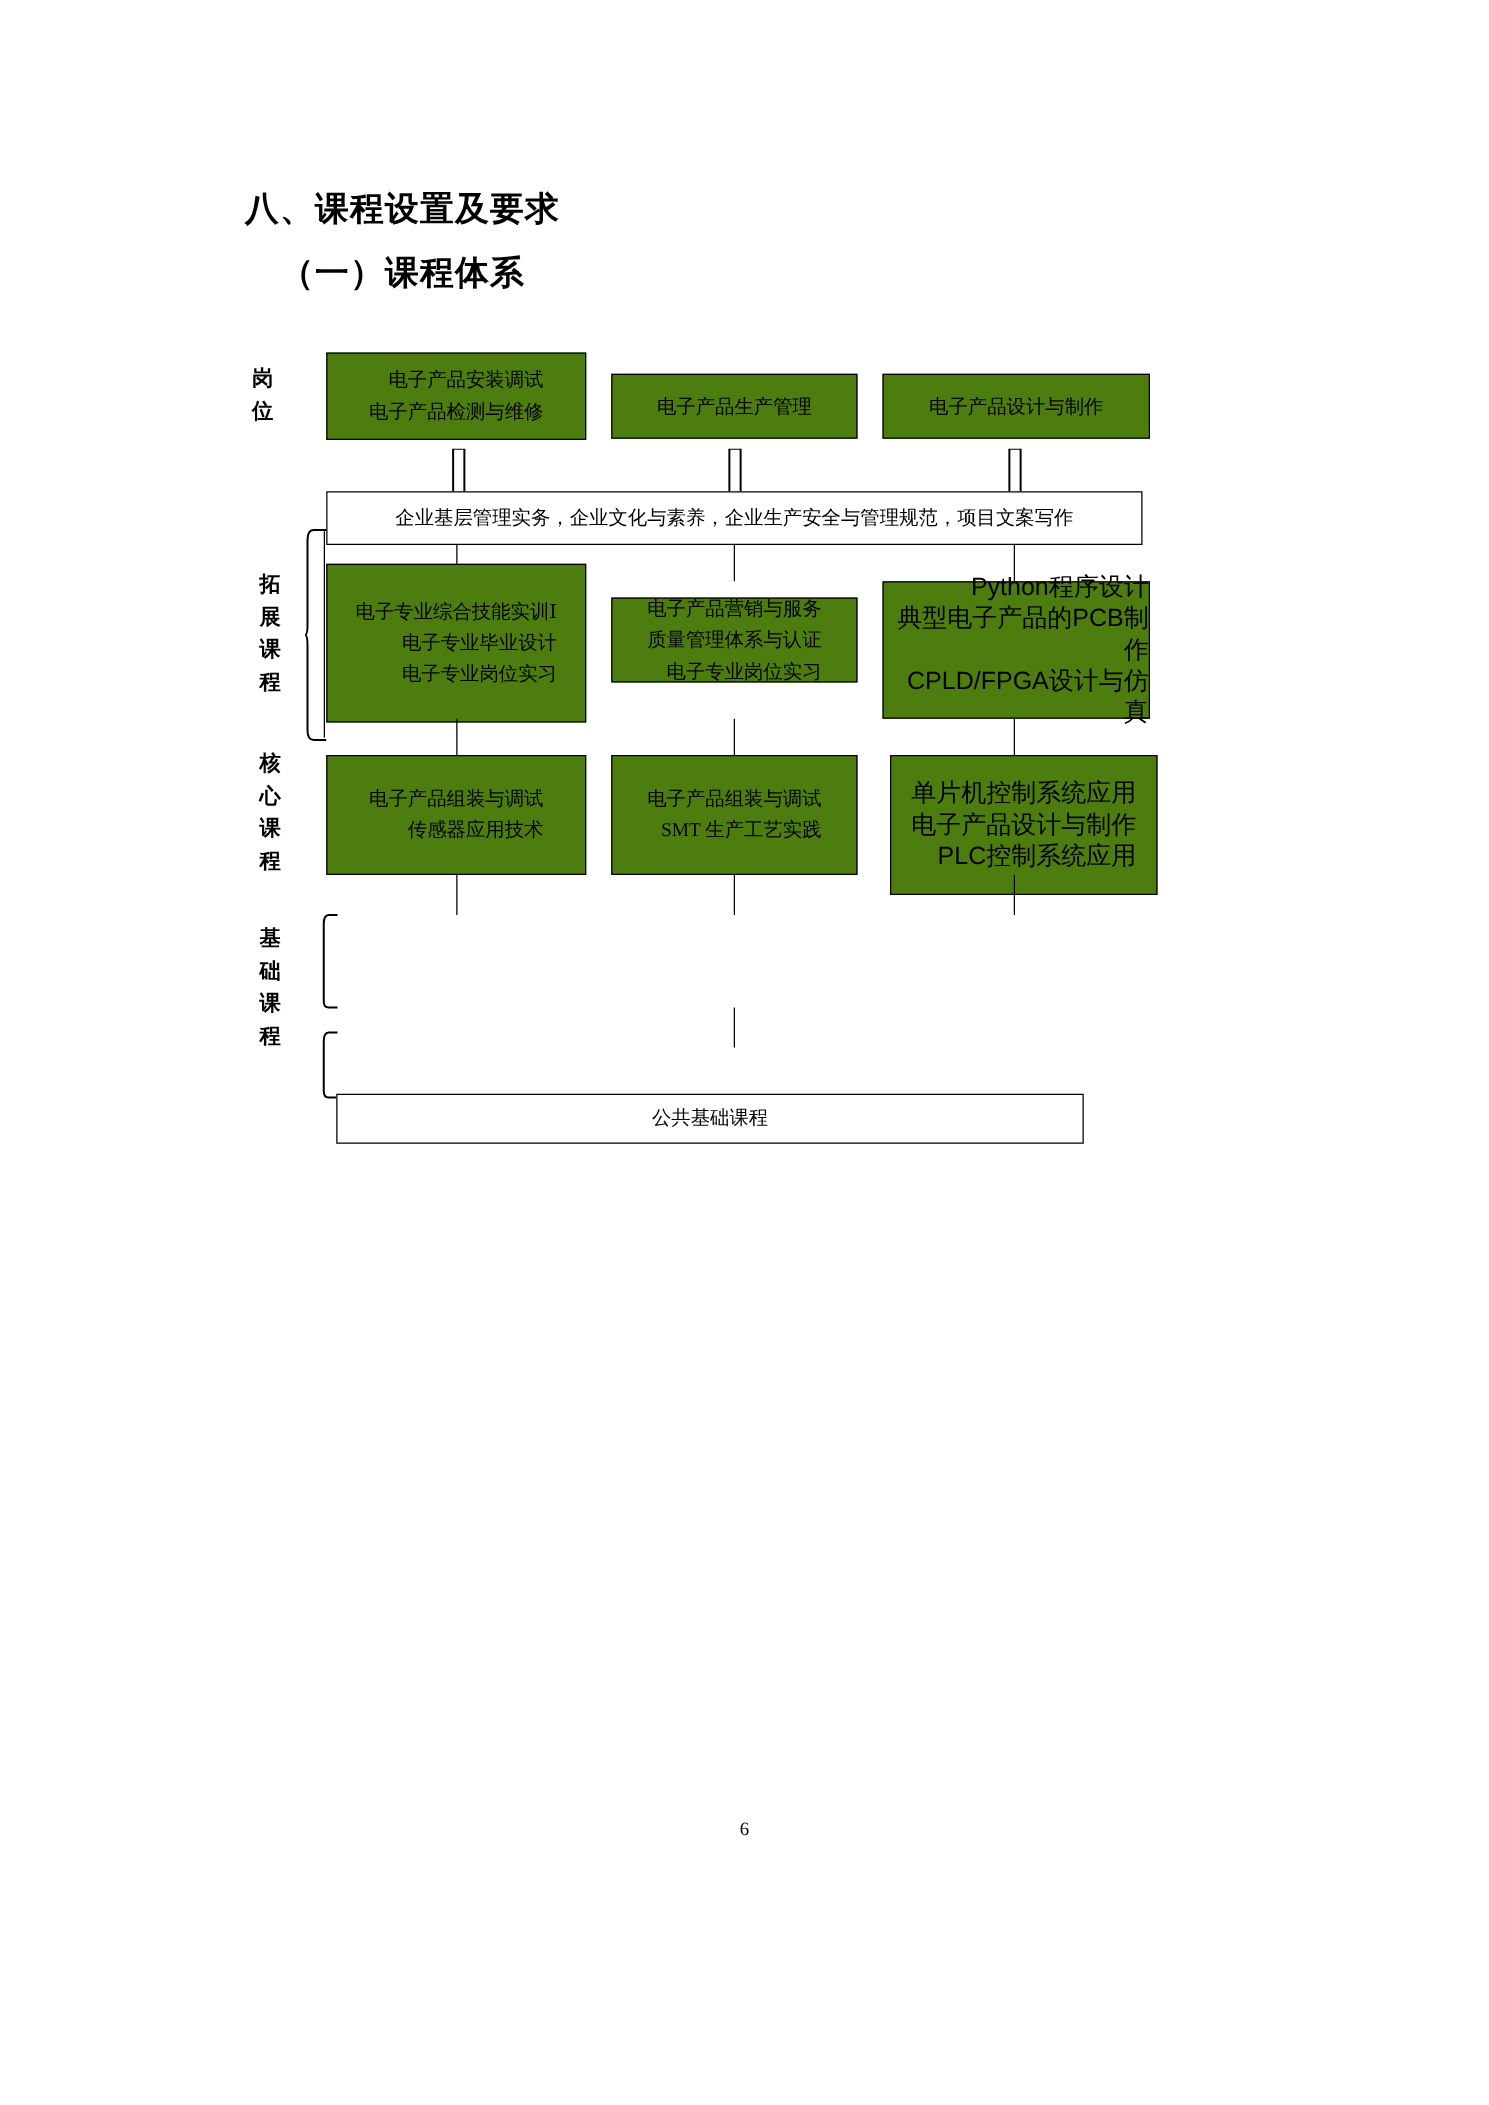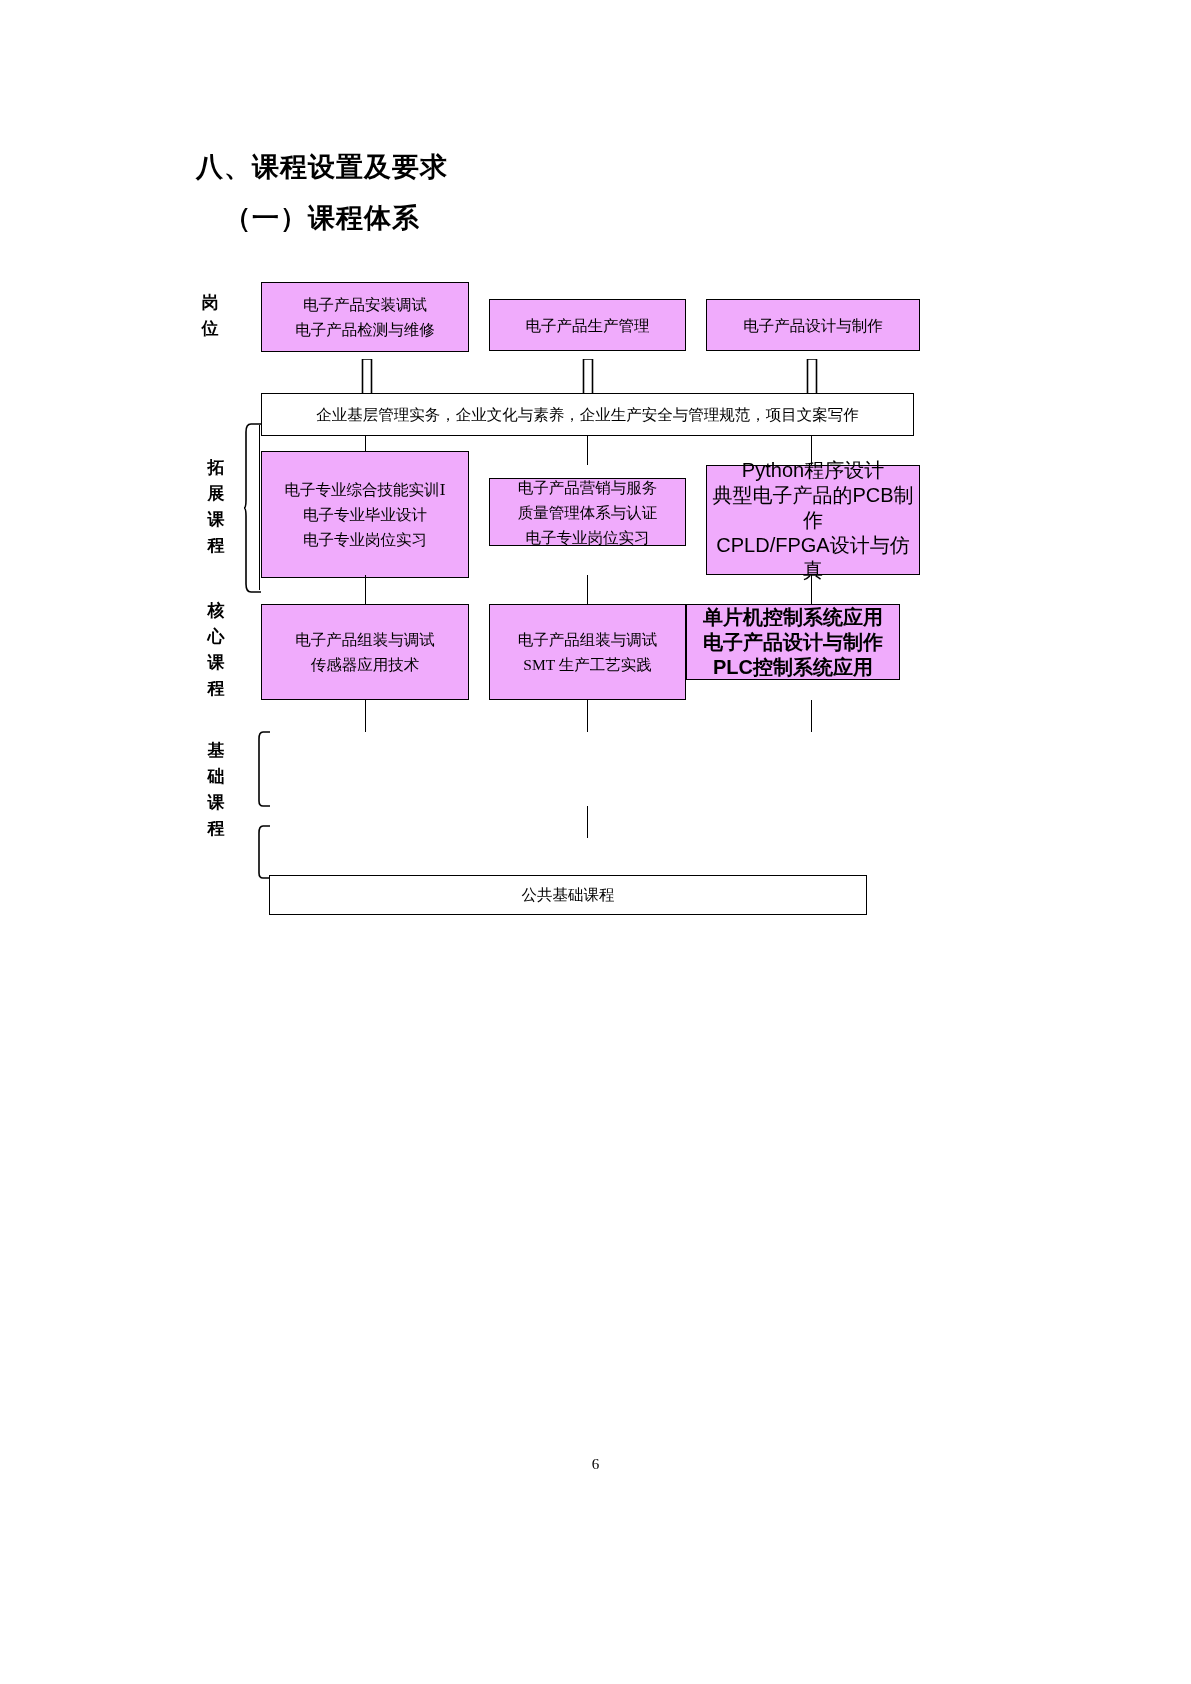--- a/index.html
+++ b/index.html
@@ -53,26 +53,26 @@
     text-align: center;
     width: 24px;
     white-space: pre-line;
     letter-spacing: 0;
   }
 
   
   .box {
     position: absolute;
     border: 1.6px solid #000;
-    background: #f0abfc;
+    background: #4d7c0f;
     box-sizing: border-box;
     display: flex;
     align-items: center;
     justify-content: center;
-    text-align: center;
+    text-align: right;
     font-size: 15.5px;
     line-height: 25px;
     white-space: pre-line;
     font-family: "Liberation Serif", "DejaVu Serif", serif;
   }
   .box.sans {
     font-family: "Liberation Sans", "DejaVu Sans", sans-serif;
     font-size: 20px;
     line-height: 25px;
   }
@@ -188,21 +188,21 @@
 CPLD/FPGA设计与仿真</div>
 
     <div class="vline" style="left:365px; top:575px; height:29px;"></div>
     <div class="vline" style="left:587px; top:575px; height:29px;"></div>
     <div class="vline" style="left:811px; top:575px; height:29px;"></div>
 
     <div class="box" style="left:261px; top:604px; width:208px; height:96px;">电子产品组装与调试
 传感器应用技术</div>
     <div class="box" style="left:489px; top:604px; width:197px; height:96px;">电子产品组装与调试
 SMT 生产工艺实践</div>
-    <div class="box sans" style="left:686px; top:604px; width:214px; height:76px;font-weight:bold;">单片机控制系统应用
+    <div class="box sans" style="left:712px; top:604px; width:214px; height:112px;">单片机控制系统应用
 电子产品设计与制作
 PLC控制系统应用</div>
 
     <div class="vline" style="left:365px; top:700px; height:32px;"></div>
     <div class="vline" style="left:587px; top:700px; height:32px;"></div>
     <div class="vline" style="left:811px; top:700px; height:32px;"></div>
 
     <div class="brace" style="left:256px; top:730px;">
       <svg width="16" height="78" viewBox="0 0 16 78">
         <path d="M14,2 L7,2 Q3,2 3,9 L3,71 Q3,76 7,76 L14,76" fill="none" stroke="#000000" stroke-width="1.6"></path>

